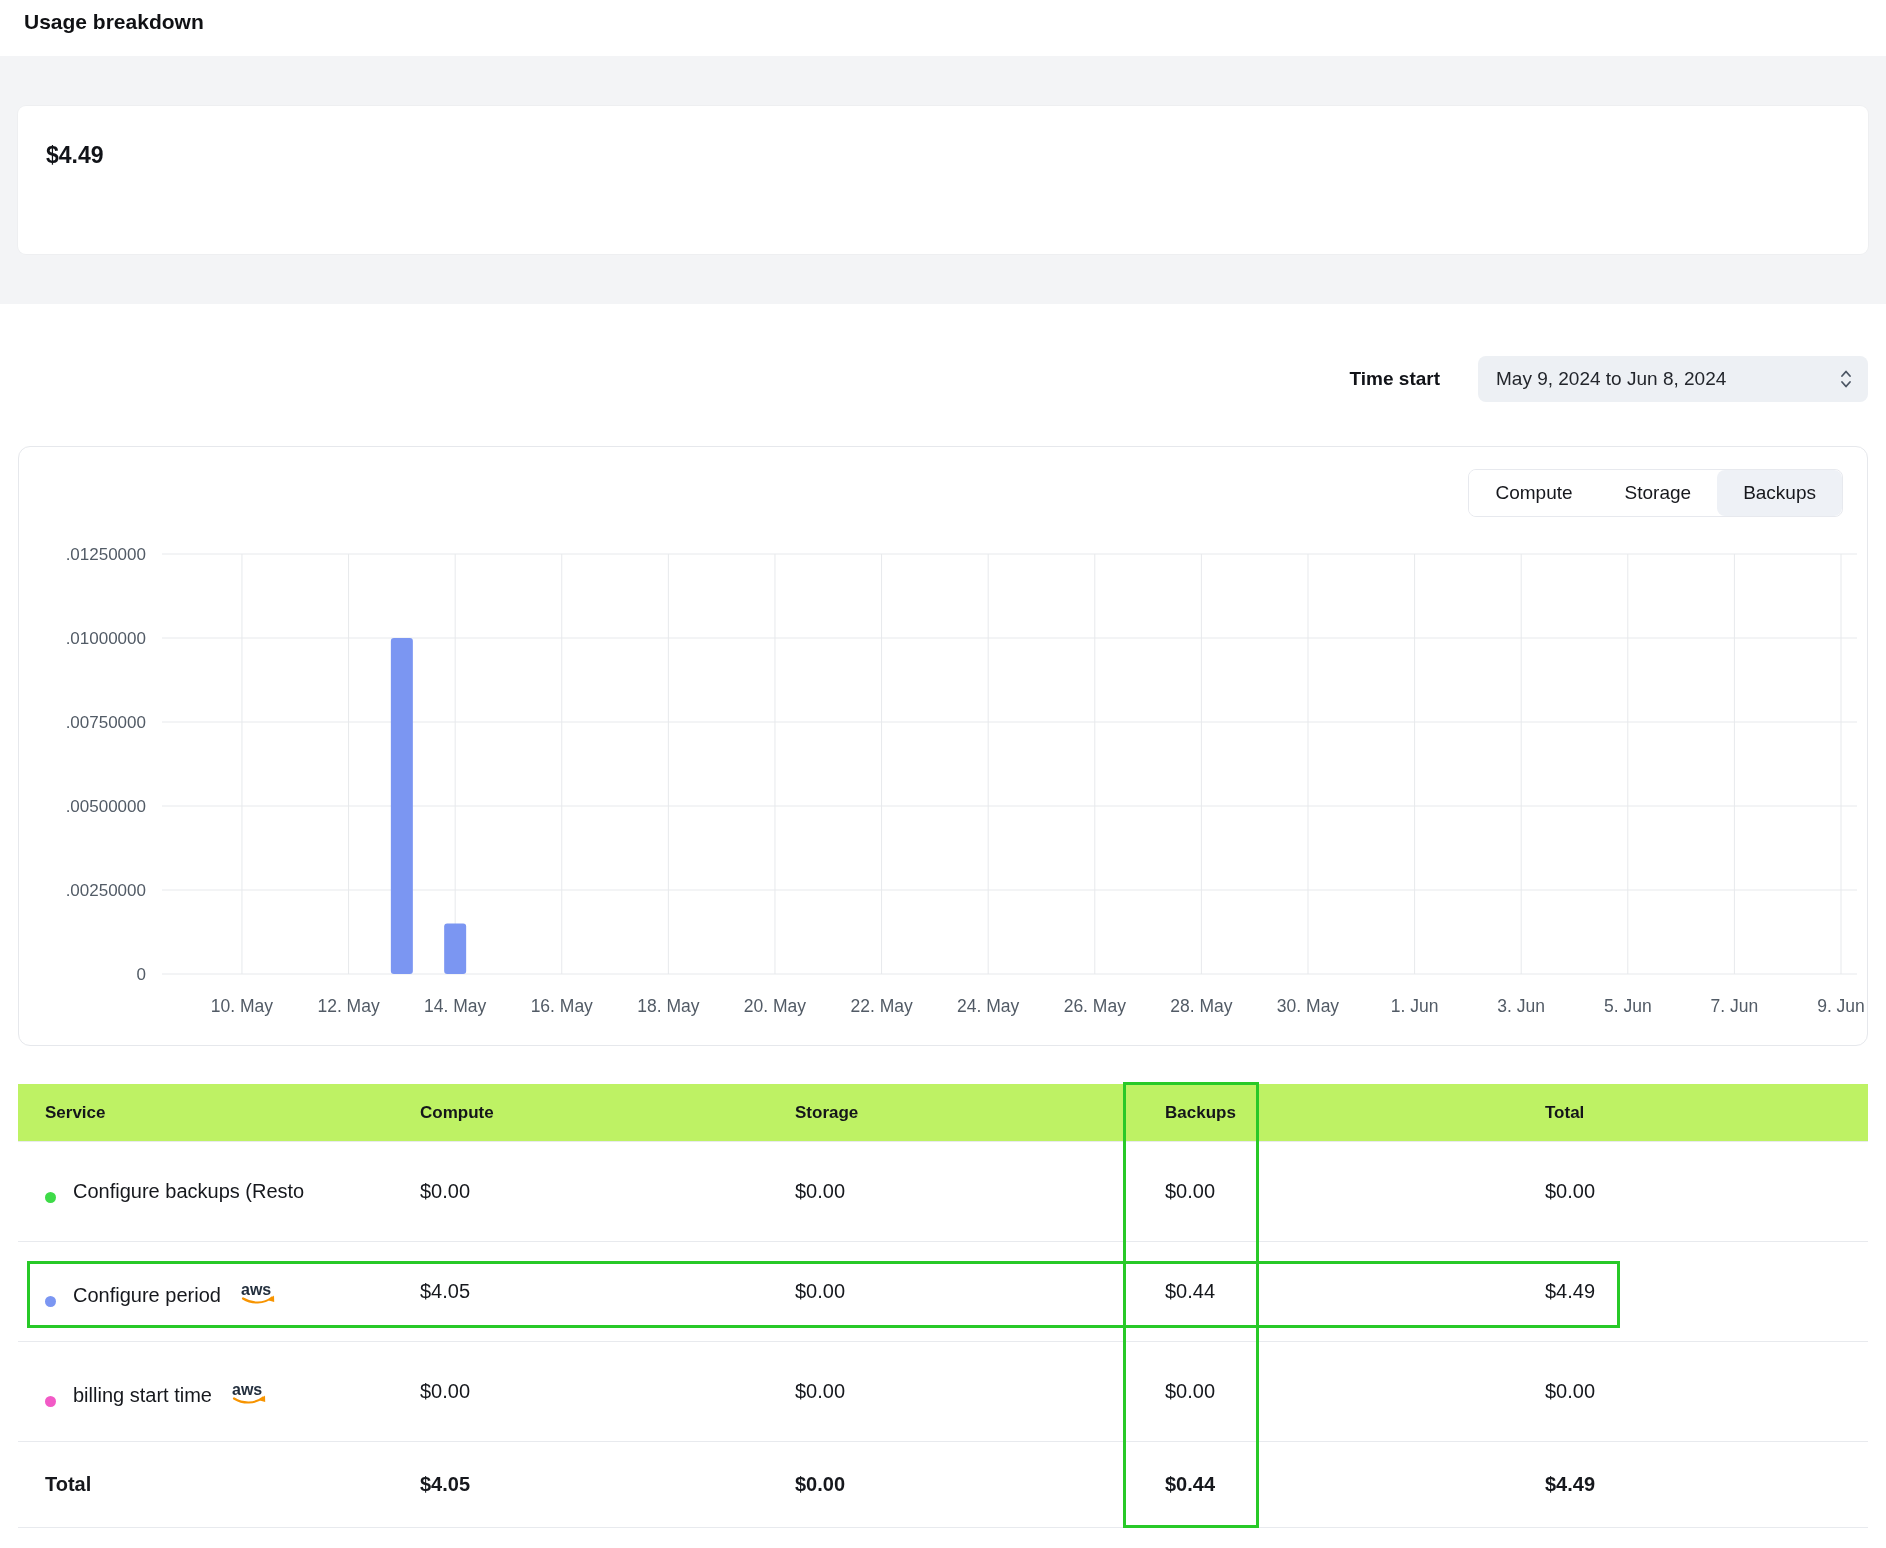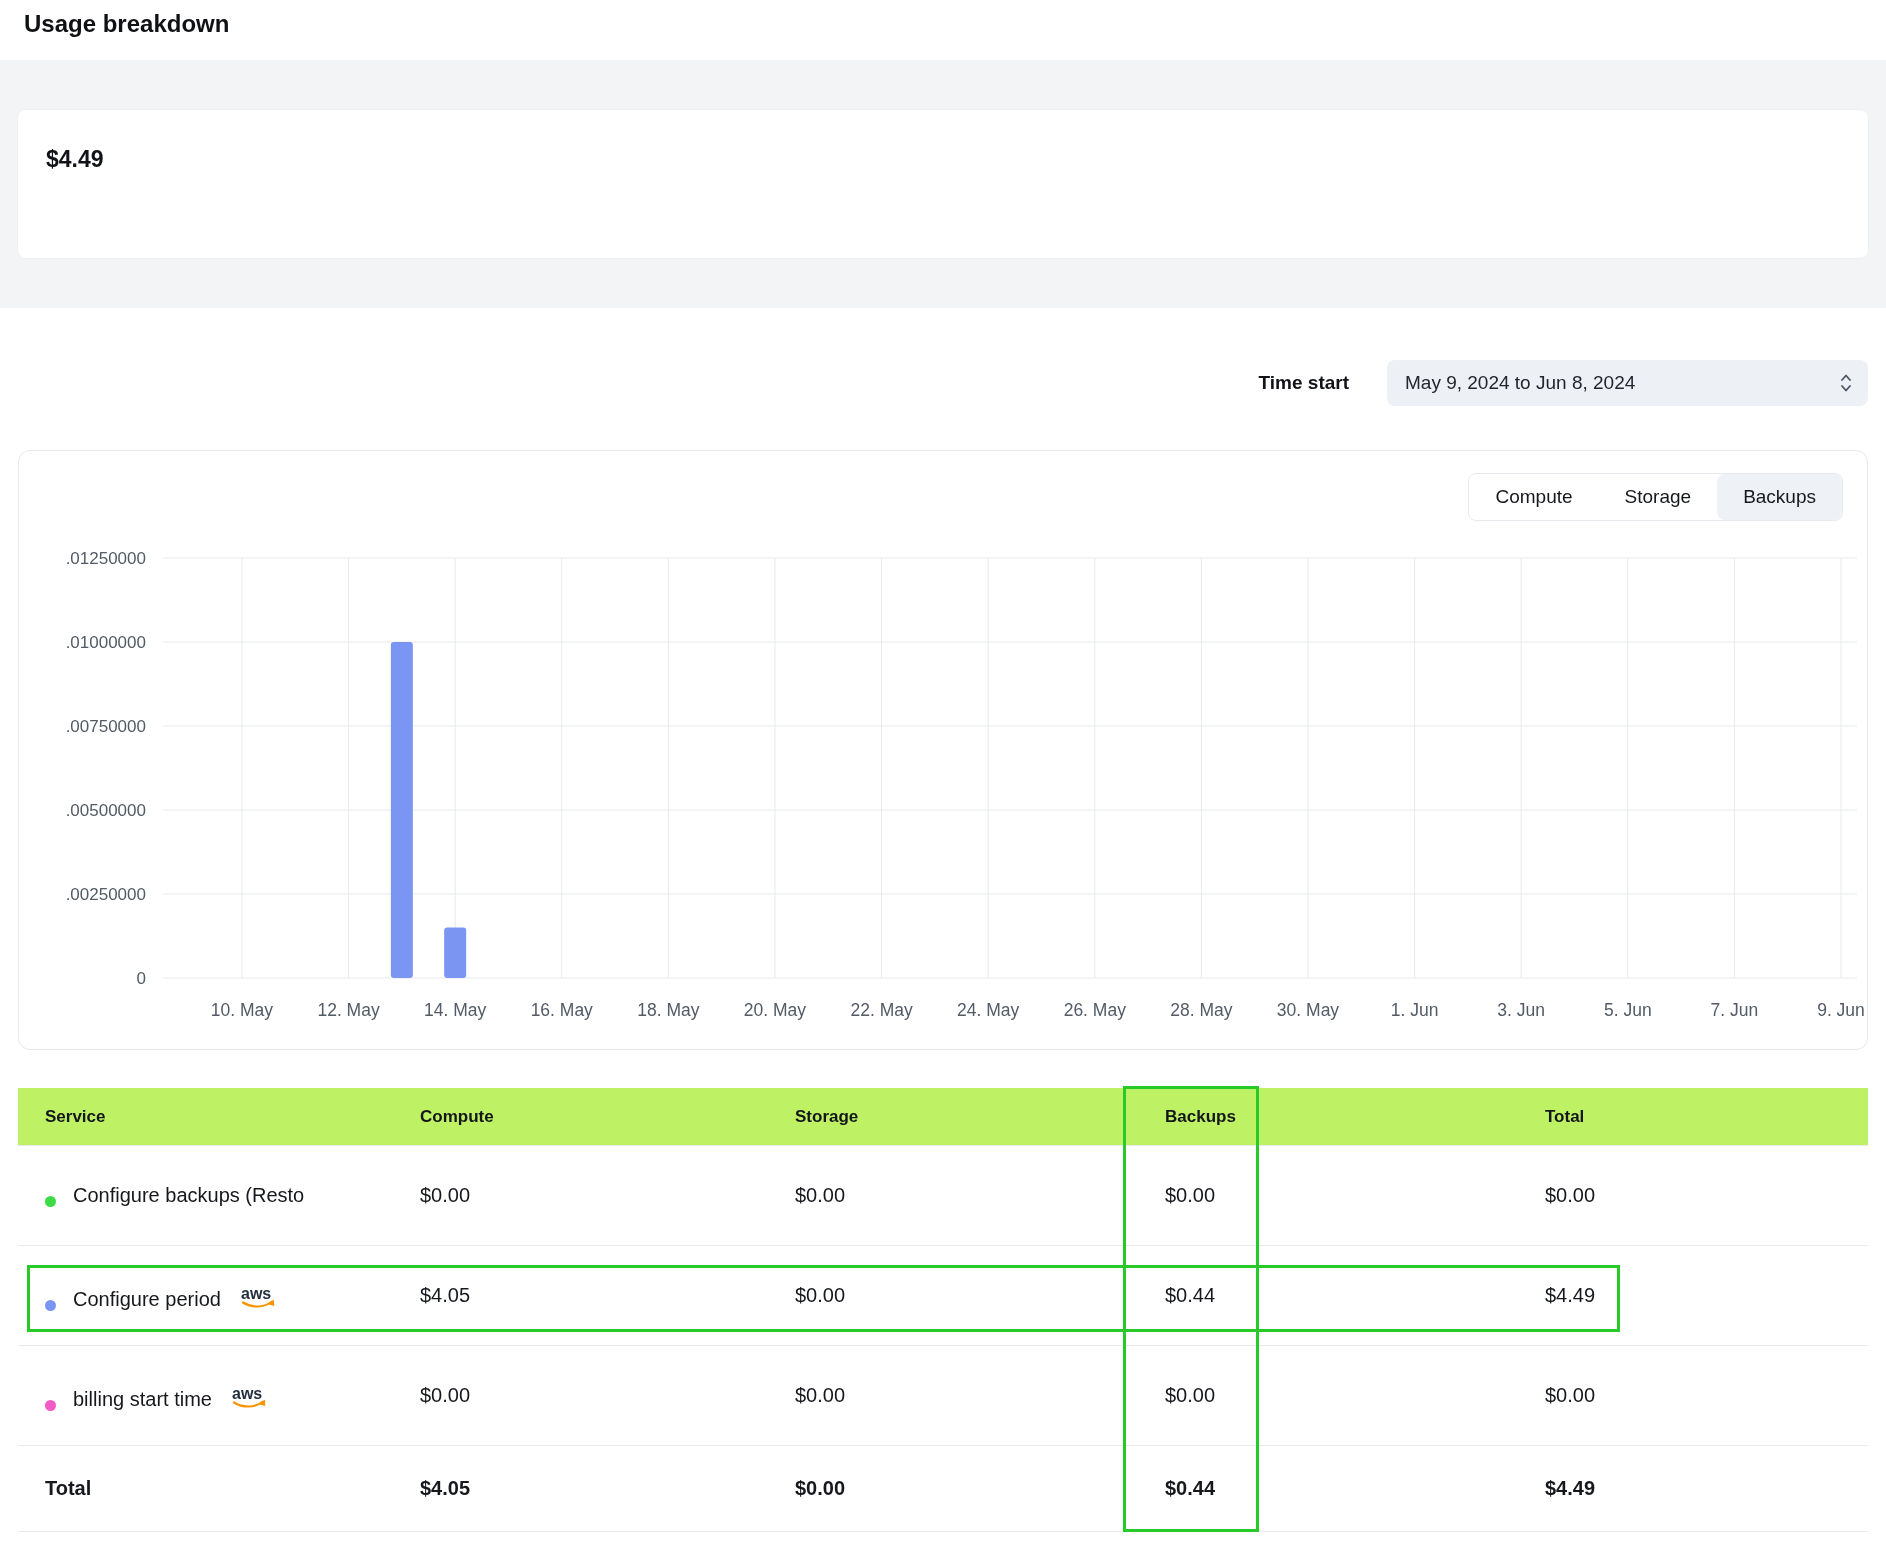--- a/index.html
+++ b/index.html
@@ -7,39 +7,39 @@
     margin: 0; padding: 0;
     width: 1886px; min-height: 1548px;
     background: #ffffff;
     font-family: "Liberation Sans", sans-serif;
     color: #16181d;
   }
   :root { --ann-color: #28c928; }
 
   
   .page-header { padding: 10px 24px 22px; }
-  .page-header h1 { margin: 0; font-size: 24px; font-weight: 700; color: #101114; }
+  .page-header h1 { margin: 0; font-size: 21px; font-weight: 700; color: #101114; }
 
   
   .summary-band { background: #f3f4f6; padding: 50px 18px; }
   .summary-card {
     background: #ffffff; border-radius: 8px; height: 148px;
     padding: 28px 28px; box-shadow: 0 0 0 1px rgba(0,0,0,0.02);
   }
   .cost-label { font-size: 19px; color: #64748b; }
   .cost-amount { font-size: 23px; font-weight: 700; margin-top: 8px; color: #111318; }
 
   
   .time-period-row {
     display: flex; justify-content: flex-end; align-items: center;
     gap: 38px; margin: 52px 18px 0; height: 46px;
   }
   .tp-label { font-size: 19px; font-weight: 700; color: #111318; }
   .tp-select {
-    width: 481px; height: 46px; background: #edf0f4; border-radius: 8px;
+    width: 390px; height: 46px; background: #edf0f4; border-radius: 8px;
     display: flex; align-items: center; justify-content: space-between;
     padding: 0 14px 0 18px; font-size: 19px; color: #23262c; cursor: pointer;
     border: none;
   }
   .tp-select svg { flex: 0 0 auto; }
 
   
   .chart-card {
     margin: 44px 18px 0; height: 600px; position: relative;
     border: 1px solid #e6e8ec; border-radius: 12px; background: #fff;

